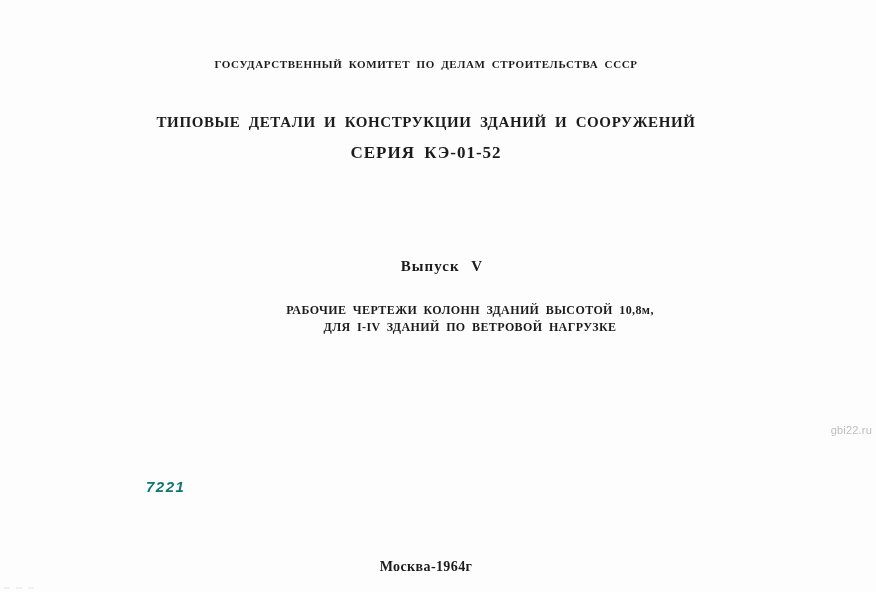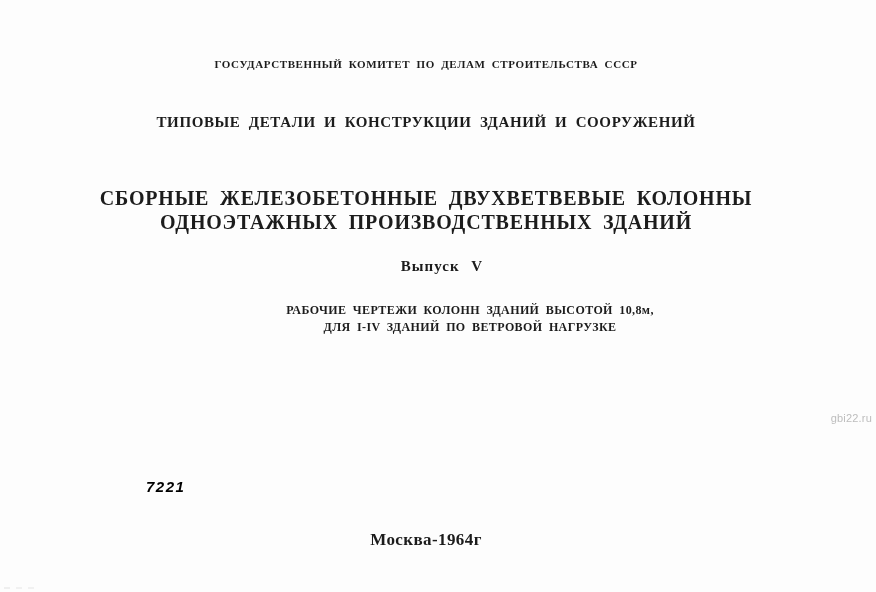--- a/index.html
+++ b/index.html
@@ -60,39 +60,39 @@
   }
   .subtitle {
     top: 302px;
     font-size: 12px;
     line-height: 16.5px;
     letter-spacing: 0.4px;
     word-spacing: 3px;
     margin-left: 44px;
   }
   .imprint {
-    top: 530px;
-    font-size: 17px;
+    top: 559px;
+    font-size: 14px;
     letter-spacing: 0.4px;
   }
   .catalog-number {
     position: absolute;
     left: 146px;
     top: 478px;
     font-family: "Liberation Sans", sans-serif;
     font-style: italic;
     font-weight: bold;
     font-size: 15px;
     letter-spacing: 1.5px;
-    color: #000000;
+    color: #0f766e;
   }
   .watermark {
     position: absolute;
     right: 4px;
-    top: 412px;
+    top: 424px;
     font-family: "Liberation Sans", sans-serif;
     font-size: 11px;
     color: #bdbdbd;
     letter-spacing: 0.2px;
     text-align: center;
   }
   .scan-artifact {
     position: absolute;
     left: 4px;
     top: 587px;
@@ -104,25 +104,22 @@
 </style>
 </head>
 <body>
 
 <div class="page">
 
   <div class="col org-line">ГОСУДАРСТВЕННЫЙ КОМИТЕТ ПО ДЕЛАМ СТРОИТЕЛЬСТВА СССР</div>
 
   <div class="col series-heading">ТИПОВЫЕ ДЕТАЛИ И КОНСТРУКЦИИ ЗДАНИЙ И СООРУЖЕНИЙ</div>
 
+  <div class="col series-number">СЕРИЯ КЭ-01-52</div>
 
-  <div class="col main-title">
-    <div>СБОРНЫЕ ЖЕЛЕЗОБЕТОННЫЕ ДВУХВЕТВЕВЫЕ КОЛОННЫ</div>
-    <div>ОДНОЭТАЖНЫХ ПРОИЗВОДСТВЕННЫХ ЗДАНИЙ</div>
-  </div>
 
   <div class="col issue">Выпуск V</div>
 
   <div class="col subtitle">
     <div>РАБОЧИЕ ЧЕРТЕЖИ КОЛОНН ЗДАНИЙ ВЫСОТОЙ 10,8м,</div>
     <div>ДЛЯ I-IV ЗДАНИЙ ПО ВЕТРОВОЙ НАГРУЗКЕ</div>
   </div>
 
   <div class="watermark">gbi22.ru</div>
 

